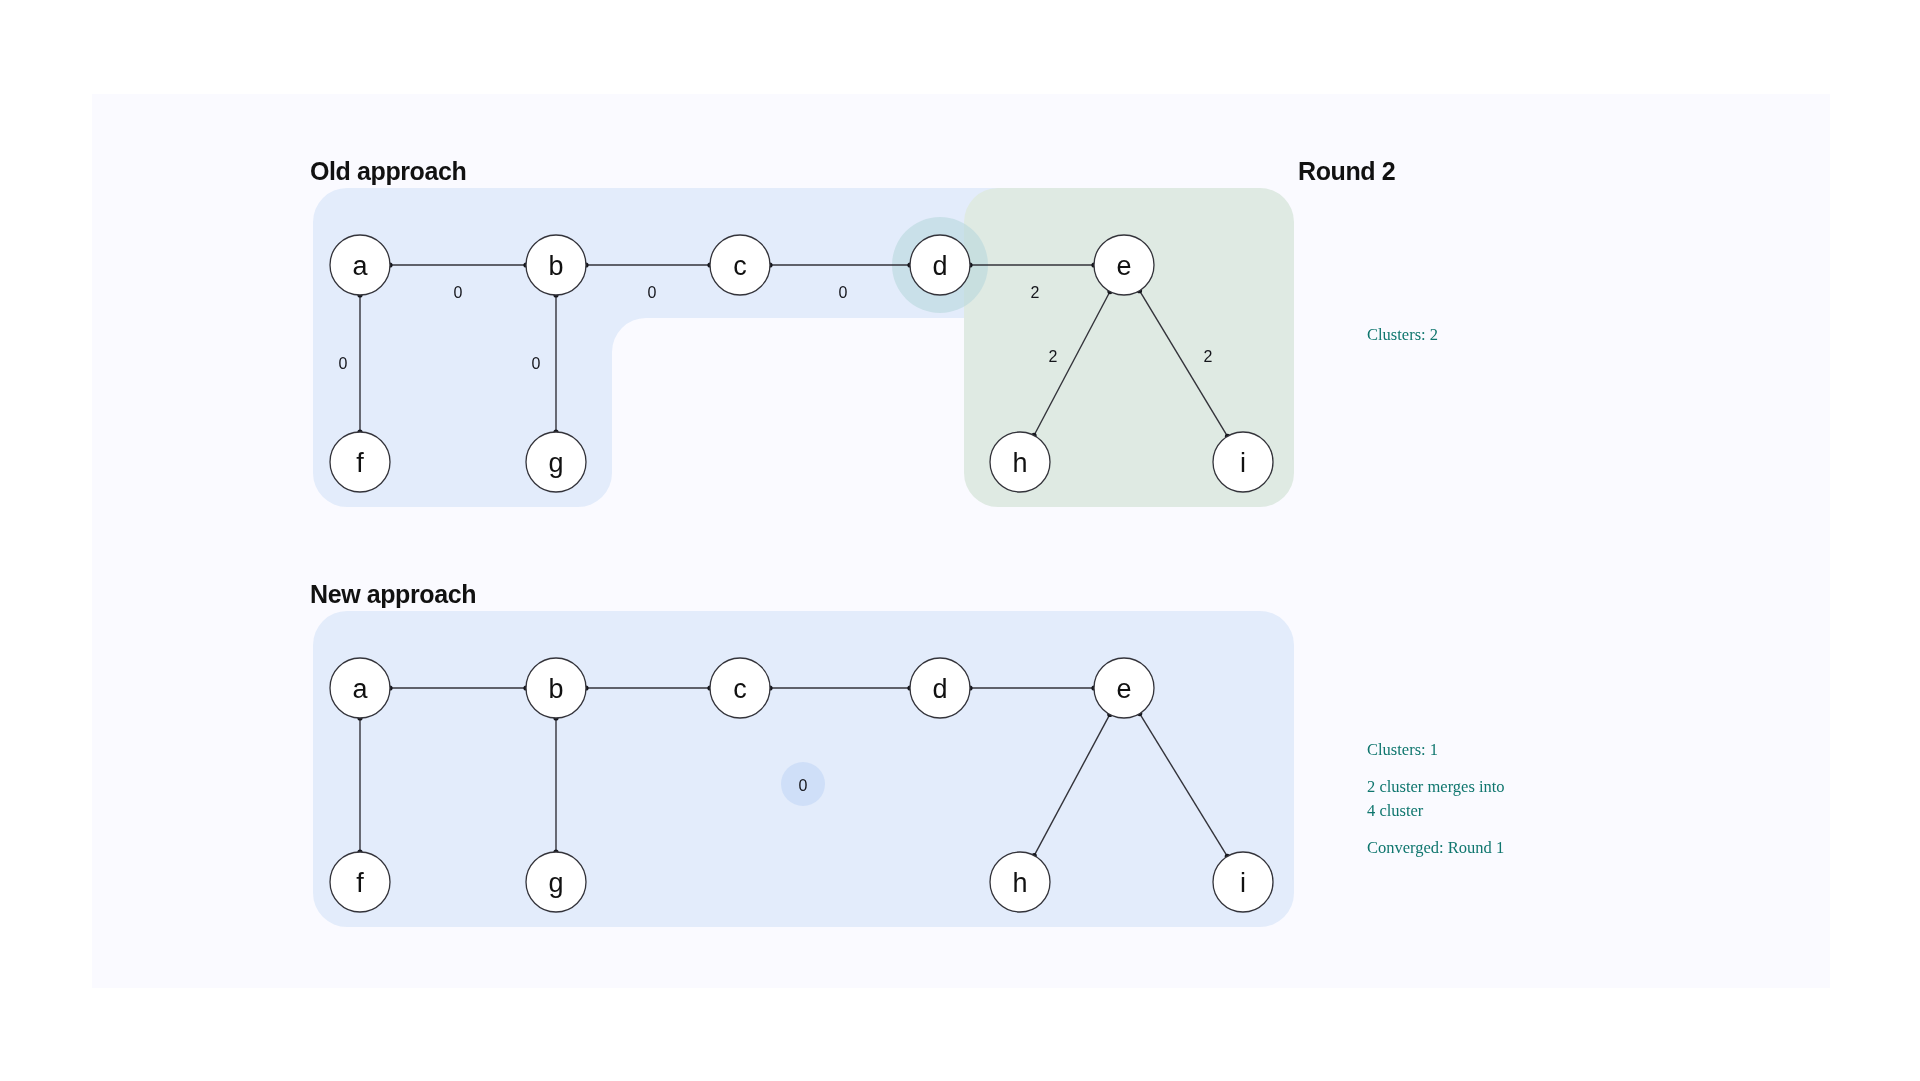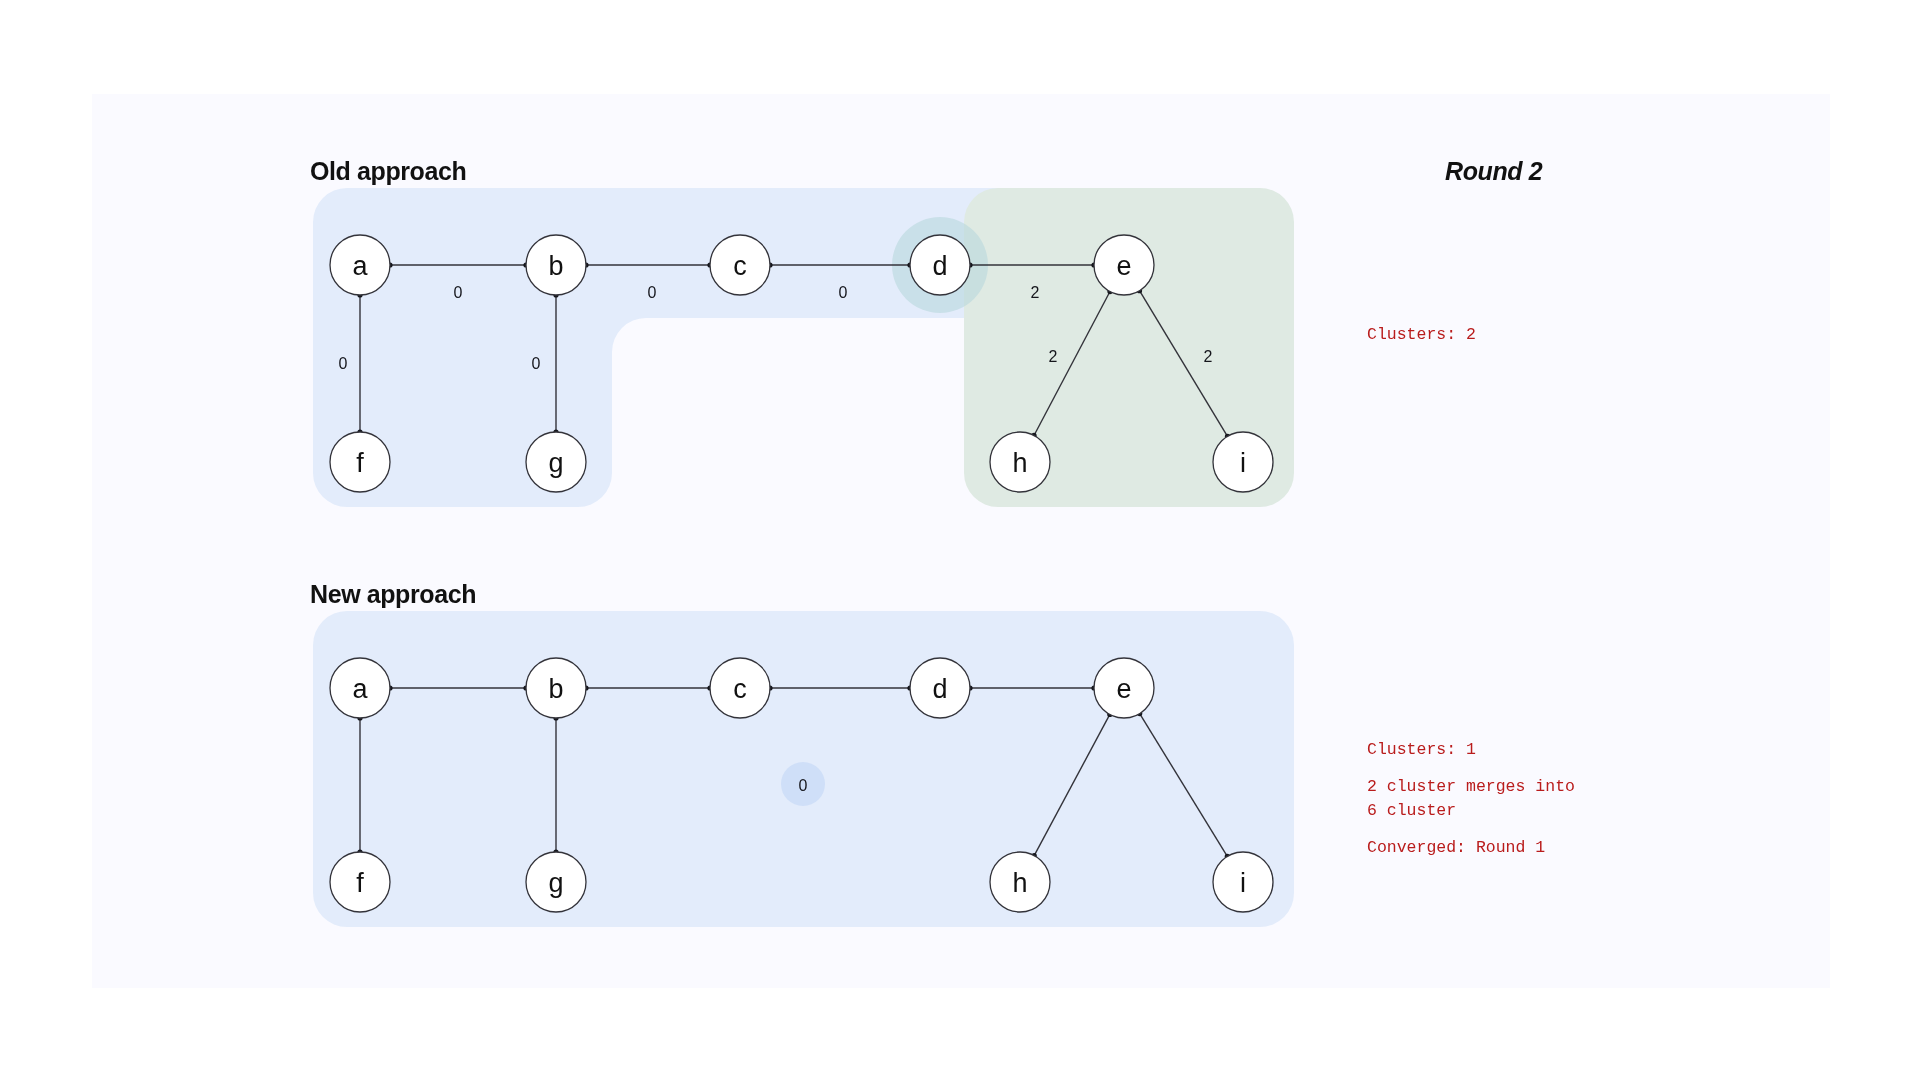--- a/index.html
+++ b/index.html
@@ -29,28 +29,28 @@
     position: absolute;
     font-family: "Liberation Sans", sans-serif;
     font-weight: bold;
     font-size: 25px;
     letter-spacing: -0.4px;
     color: #111111;
     white-space: nowrap;
   }
   #title-old  { left: 310px; top: 157px; }
   #title-new  { left: 310px; top: 580px; text-align: right; }
-  #title-round{ left: 1445px; top: 157px; font-style: italic; }
+  #title-round{ left: 1298px; top: 157px; }
 
   .mono-block {
     position: absolute;
-    font-family: Liberation Mono, monospace;
+    font-family: Liberation Serif, serif;
     font-size: 16.5px;
     line-height: 23.5px;
-    color: #b91c1c;
+    color: #0f766e;
     white-space: pre;
   }
   #round-clusters { left: 1367px; top: 323px; }
   #round-desc     { left: 1367px; top: 360px; }
   #new-clusters   { left: 1367px; top: 738px; }
   #new-desc       { left: 1367px; top: 775px; }
   #new-converged  { left: 1367px; top: 836px; }
 
   svg { position: absolute; left: 0; top: 0; }
   .node-circle {
@@ -102,21 +102,21 @@
   <div class="section-title" id="title-new">New approach</div>
 
   <div class="section-title" id="title-round">Round 2</div>
 
   <div class="mono-block" id="round-clusters">Clusters: 2</div>
 
 
   <div class="mono-block" id="new-clusters">Clusters: 1</div>
 
   <div class="mono-block" id="new-desc">2 cluster merges into
-6 cluster</div>
+4 cluster</div>
 
   <div class="mono-block" id="new-converged">Converged: Round 1</div>
 
   <svg id="graph-svg" width="1920" height="1081">
 
     <g>
 
       <path class="cluster-blue" d="M 313,222
                a 34,34 0 0 1 34,-34
                L 1060,188

